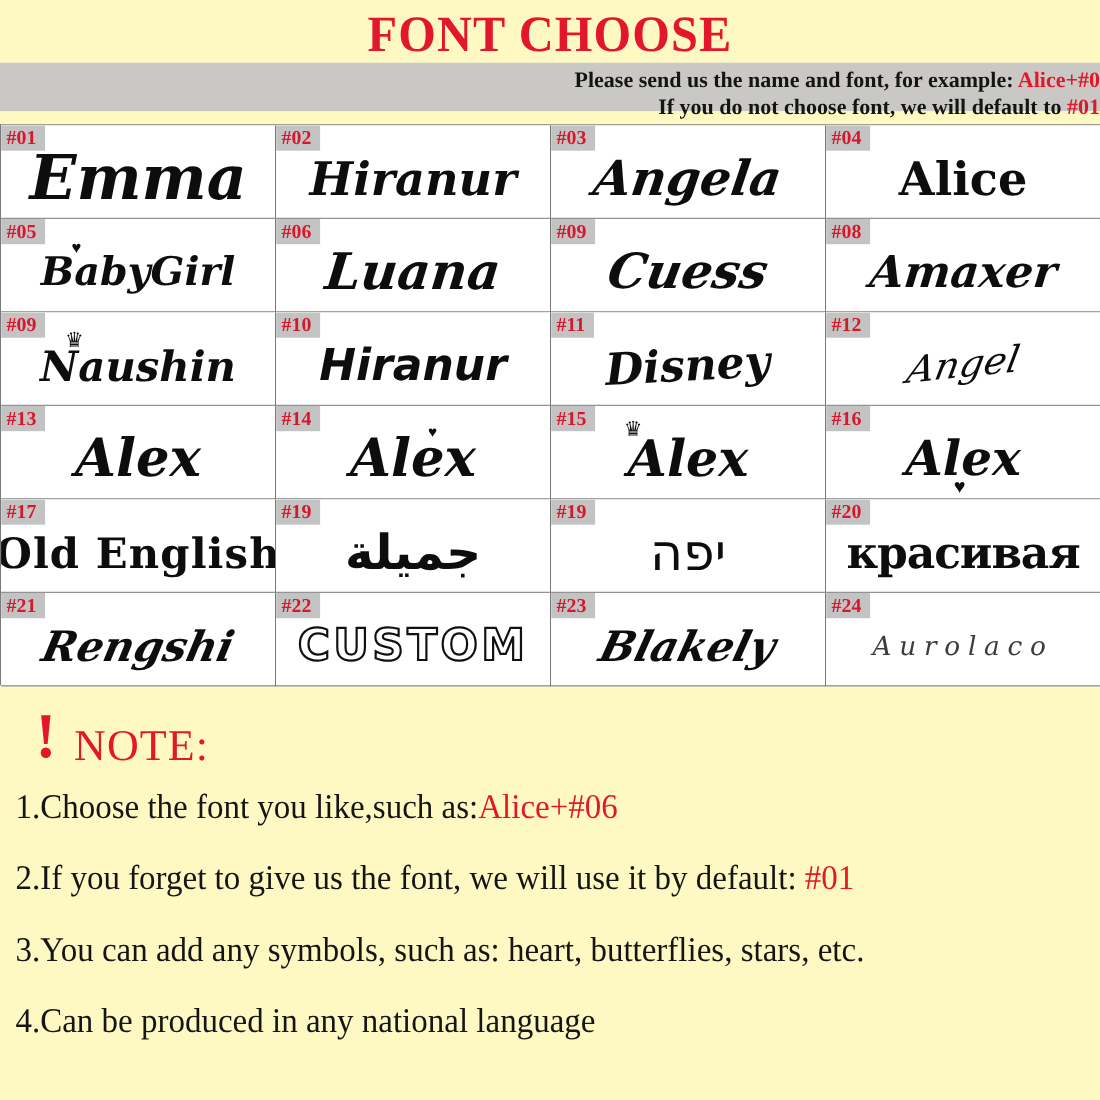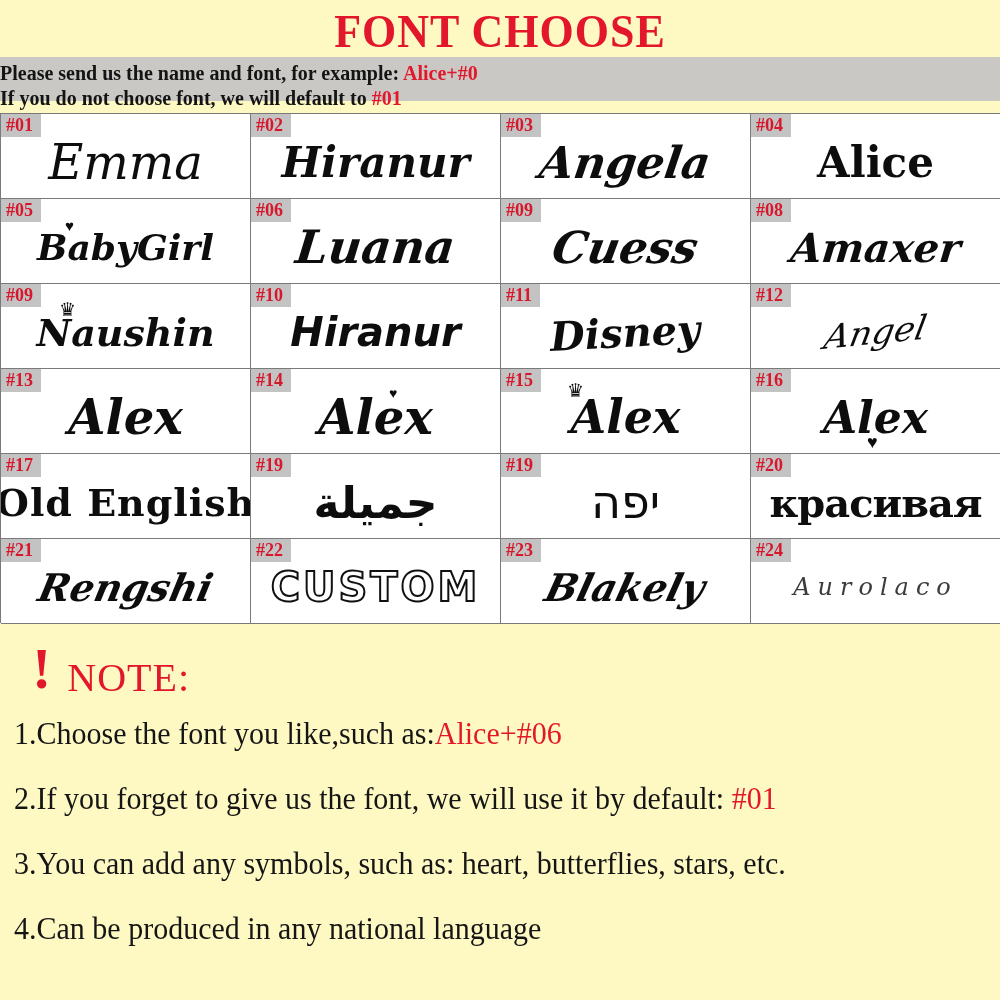--- a/index.html
+++ b/index.html
@@ -6,37 +6,37 @@
   html,body { width:1000px; height:1000px; background:#ffffff; font-family:"Liberation Serif", serif; overflow:hidden; }
   .page { position:relative; width:1000px; height:1000px; background:#fef9c3; }
 
   
   .title { position:absolute; top:6px; left:0; width:1000px; text-align:center;
            font-size:44px; font-weight:700; color:#e3172b; letter-spacing:1px;
            font-family:"Liberation Serif", serif; transform:scaleY(1.05); }
 
   
   .banner { position:absolute; top:57px; left:0; width:1000px; height:44px;
-            background:#c9c8c4; text-align:left; padding-top:4px; }
+            background:#c9c8c4; text-align:right; padding-top:4px; }
   .banner .line { font-size:20px; font-weight:700; color:#141414; line-height:25px; }
   .banner .red { color:#e3172b; }
 
   
   .grid { position:absolute; top:113px; left:0; width:1000px; height:510px;
           display:grid; grid-template-columns:repeat(4,250px); grid-template-rows:repeat(6,85px);
           border-top:1px solid #7a7a7a; border-left:1px solid #7a7a7a; }
   .cell { position:relative; background:#fff; border-right:1px solid #7a7a7a; border-bottom:1px solid #7a7a7a;
           display:flex; align-items:center; justify-content:center; padding-top:12px; overflow:hidden; }
   .tag { position:absolute; top:0; left:0; background:#c3c3c3; color:#d7172c;
          font-size:18px; font-weight:700; padding:1px 8px 2px 5px; line-height:20px;
          font-family:"Liberation Serif", serif; }
   .sample { color:#0d0d0d; white-space:nowrap; }
 
   
-  .f01 { font-family:"DejaVu Serif",serif; font-style:italic; font-weight:400; font-size:48px; }
+  .f01 { font-family:"DejaVu Serif",serif; font-style:italic; font-weight:700; font-size:56px; }
   .f02 { font-family:"DejaVu Serif",serif; font-style:italic; font-weight:700; font-size:42px; }
   .f03 { font-family:"DejaVu Serif",serif; font-style:italic; font-weight:700; font-size:44px; transform:skewX(-8deg); }
   .f04 { font-family:"DejaVu Serif",serif; font-weight:600; font-size:42px; }
   .f05 { font-family:"DejaVu Serif",serif; font-style:italic; font-weight:700; font-size:36px; }
   .f06 { font-family:"DejaVu Serif",serif; font-style:italic; font-weight:700; font-size:46px; transform:skewX(-6deg); }
   .f07 { font-family:"DejaVu Serif",serif; font-style:italic; font-weight:700; font-size:44px; transform:skewX(-10deg); }
   .f08 { font-family:"DejaVu Serif",serif; font-style:italic; font-weight:700; font-size:40px; transform:skewX(-6deg); }
   .f09 { font-family:"DejaVu Serif",serif; font-style:italic; font-weight:700; font-size:38px;text-align:center; }
   .f10 { font-family:"DejaVu Sans",sans-serif; font-style:italic; font-weight:600; font-size:40px; }
   .f11 { font-family:"DejaVu Serif",serif; font-style:italic; font-weight:700; font-size:40px; transform:rotate(-3deg); }

